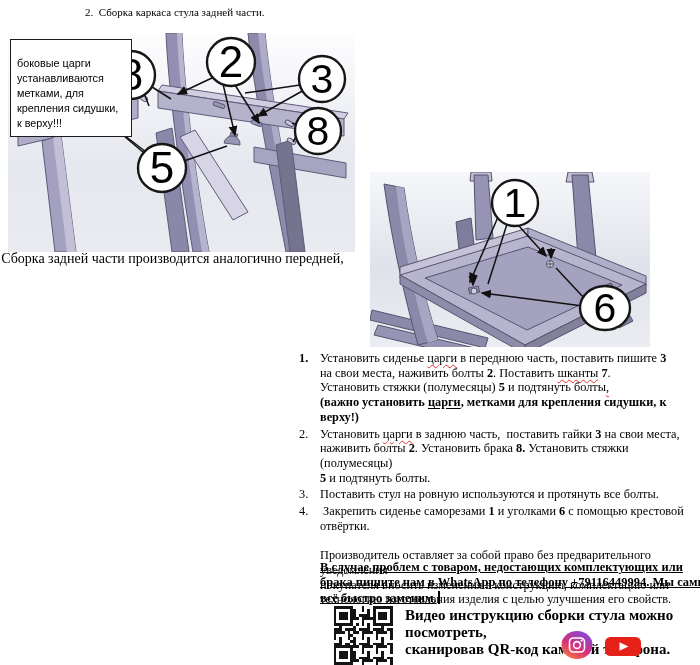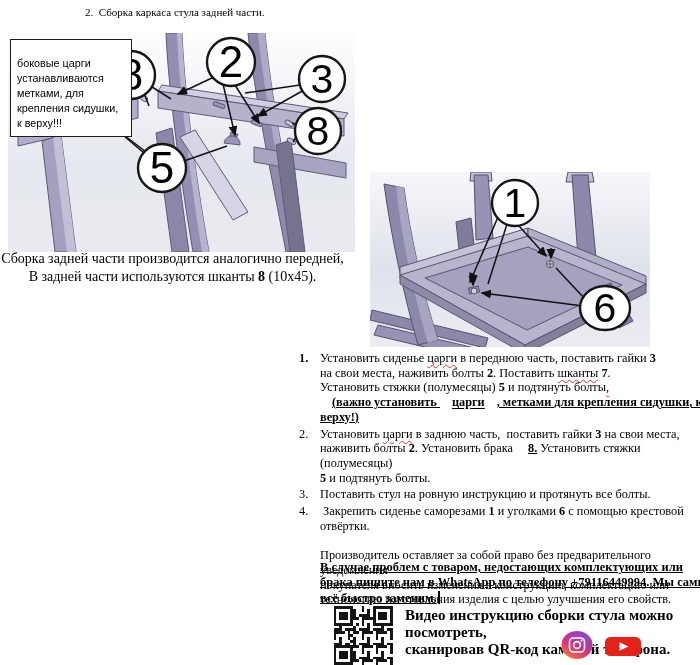--- a/index.html
+++ b/index.html
@@ -17,21 +17,21 @@
   
   .caption{position:absolute;left:0px;top:250px;width:345px;text-align:center;
            font-size:14px;line-height:17.6px;}
   
   .instr{position:absolute;left:299px;top:351px;width:404px;font-size:12.3px;line-height:14.7px;}
   .item{display:flex;margin-bottom:2px;}
   .mk{flex:none;width:21px;}
   .ct{white-space:pre-wrap;}
   .b{font-weight:bold;}
   .sq{text-decoration:underline;text-decoration-style:wavy;text-decoration-color:#e03030;text-decoration-thickness:1px;text-underline-offset:2px;}
-  .u{text-decoration:underline;text-decoration-style:solid;text-decoration-color:#000;text-decoration-thickness:1.4px;margin-left:12px;}
+  .u{text-decoration-style:solid;text-decoration-color:#000;text-decoration-thickness:1.4px;}
   .mkb{font-weight:bold;}
   .whatsapp{position:absolute;left:320px;top:560px;width:386px;font-weight:bold;
             font-size:12.5px;line-height:15.4px;white-space:pre-wrap;
             text-decoration:underline;text-decoration-thickness:1.4px;}
   .caret{display:inline-block;width:2px;height:13px;background:#000;margin-left:1px;vertical-align:-2px;}
   
   .qrsec{position:absolute;left:332px;top:604px;width:368px;height:61px;}
   .qrsvg{position:absolute;left:0;top:2px;width:62px;height:59px;}
   .videotext{position:absolute;left:73px;top:3px;font-weight:bold;font-size:15px;
              line-height:16.8px;white-space:pre-wrap;}
@@ -127,21 +127,20 @@
   </div>
 
   <div class="notebox">боковые царги
 устанавливаются
 метками, для
 крепления сидушки,
 к верху!!!</div>
 
   <div class="caption">
     <div>Сборка задней части производится аналогично передней,</div>
-    <div><span>В задней части используются шканты </span><span class="b">8</span><span> (10x45).</span></div>
   </div>
 
 
   <div class="diag" style="left:370px;top:172px;width:280px;height:175px;">
     <svg width="280" height="175" viewBox="0 0 280 175">
       <defs>
         <linearGradient id="bg2" x1="0" y1="0" x2="0" y2="1">
           <stop offset="0" stop-color="#f6f7fa"></stop>
             <stop offset="0.55" stop-color="#dfe2ea"></stop>
             <stop offset="1" stop-color="#ebedf2"></stop>
@@ -199,34 +198,34 @@
         <text class="co" x="145" y="45" font-size="41">1</text>
         <ellipse cx="235" cy="136" rx="25" ry="22" fill="#fff" stroke="#161616" stroke-width="2.4"></ellipse>
         <text class="co" x="235" y="150" font-size="41">6</text>
       </g>
     </svg>
   </div>
 
   <div class="instr">
       <div class="item">
         <span class="mk mkb">1.</span>
-        <div class="ct"><span>Установить сиденье </span><span class="sq">царги</span><span> в переднюю часть, поставить гайки </span><span class="b">3</span><span>
+        <div class="ct"><span>Установить сиденье </span><span class="sq">царги</span><span> в переднюю часть, поставить пишите </span><span class="b">3</span><span>
 на свои места, наживить болты </span><span class="b">2</span><span>. Поставить </span><span class="sq">шканты</span><span> </span><span class="b">7</span><span>.
 Установить стяжки (полумесяцы) </span><span class="b">5</span><span> и подтянуть болты</span><span class="sq">,</span><span>
 </span><span class="b u">(важно установить </span><span class="b sq u">царги</span><span class="b u">, метками для крепления сидушки, к верху!)</span></div>
       </div>
       <div class="item">
         <span class="mk">2.</span>
         <div class="ct"><span>Установить </span><span class="sq">царги</span><span> в заднюю часть,  поставить гайки </span><span class="b">3</span><span> на свои места,
 наживить болты </span><span class="b">2</span><span>. Установить брака </span><span class="b u">8.</span><span> Установить стяжки (полумесяцы)
 </span><span class="b">5</span><span> и подтянуть болты.</span></div>
       </div>
       <div class="item">
         <span class="mk">3.</span>
-        <div class="ct"><span>Поставить стул на ровную инструкцию и протянуть все болты.</span></div>
+        <div class="ct"><span>Поставить стул на ровную используются и протянуть все болты.</span></div>
       </div>
       <div class="item">
         <span class="mk">4.</span>
         <div class="ct"><span> Закрепить сиденье саморезами </span><span class="b">1</span><span> и уголками </span><span class="b">6</span><span> с помощью крестовой
 отвёртки.
 </span><span>
 Производитель оставляет за собой право без предварительного уведомления
 покупателя вносить изменения в конструкцию, комплектацию или
 технологию изготовления изделия с целью улучшения его свойств.</span></div>
       </div>

